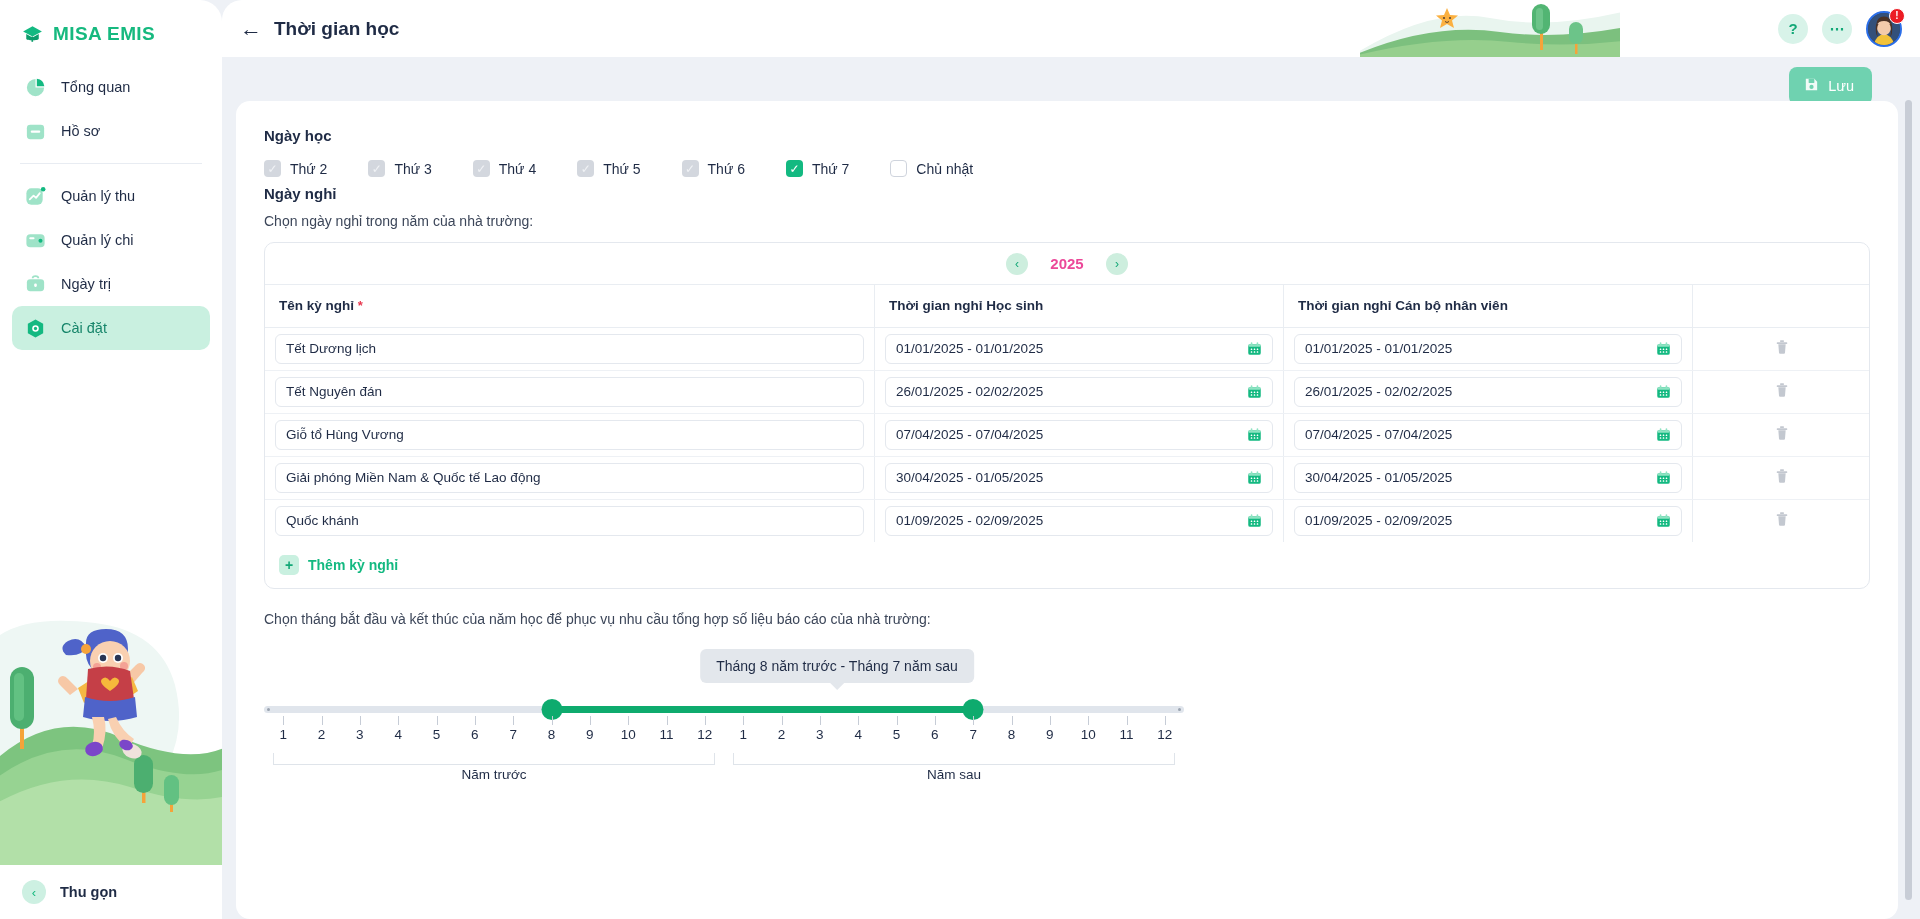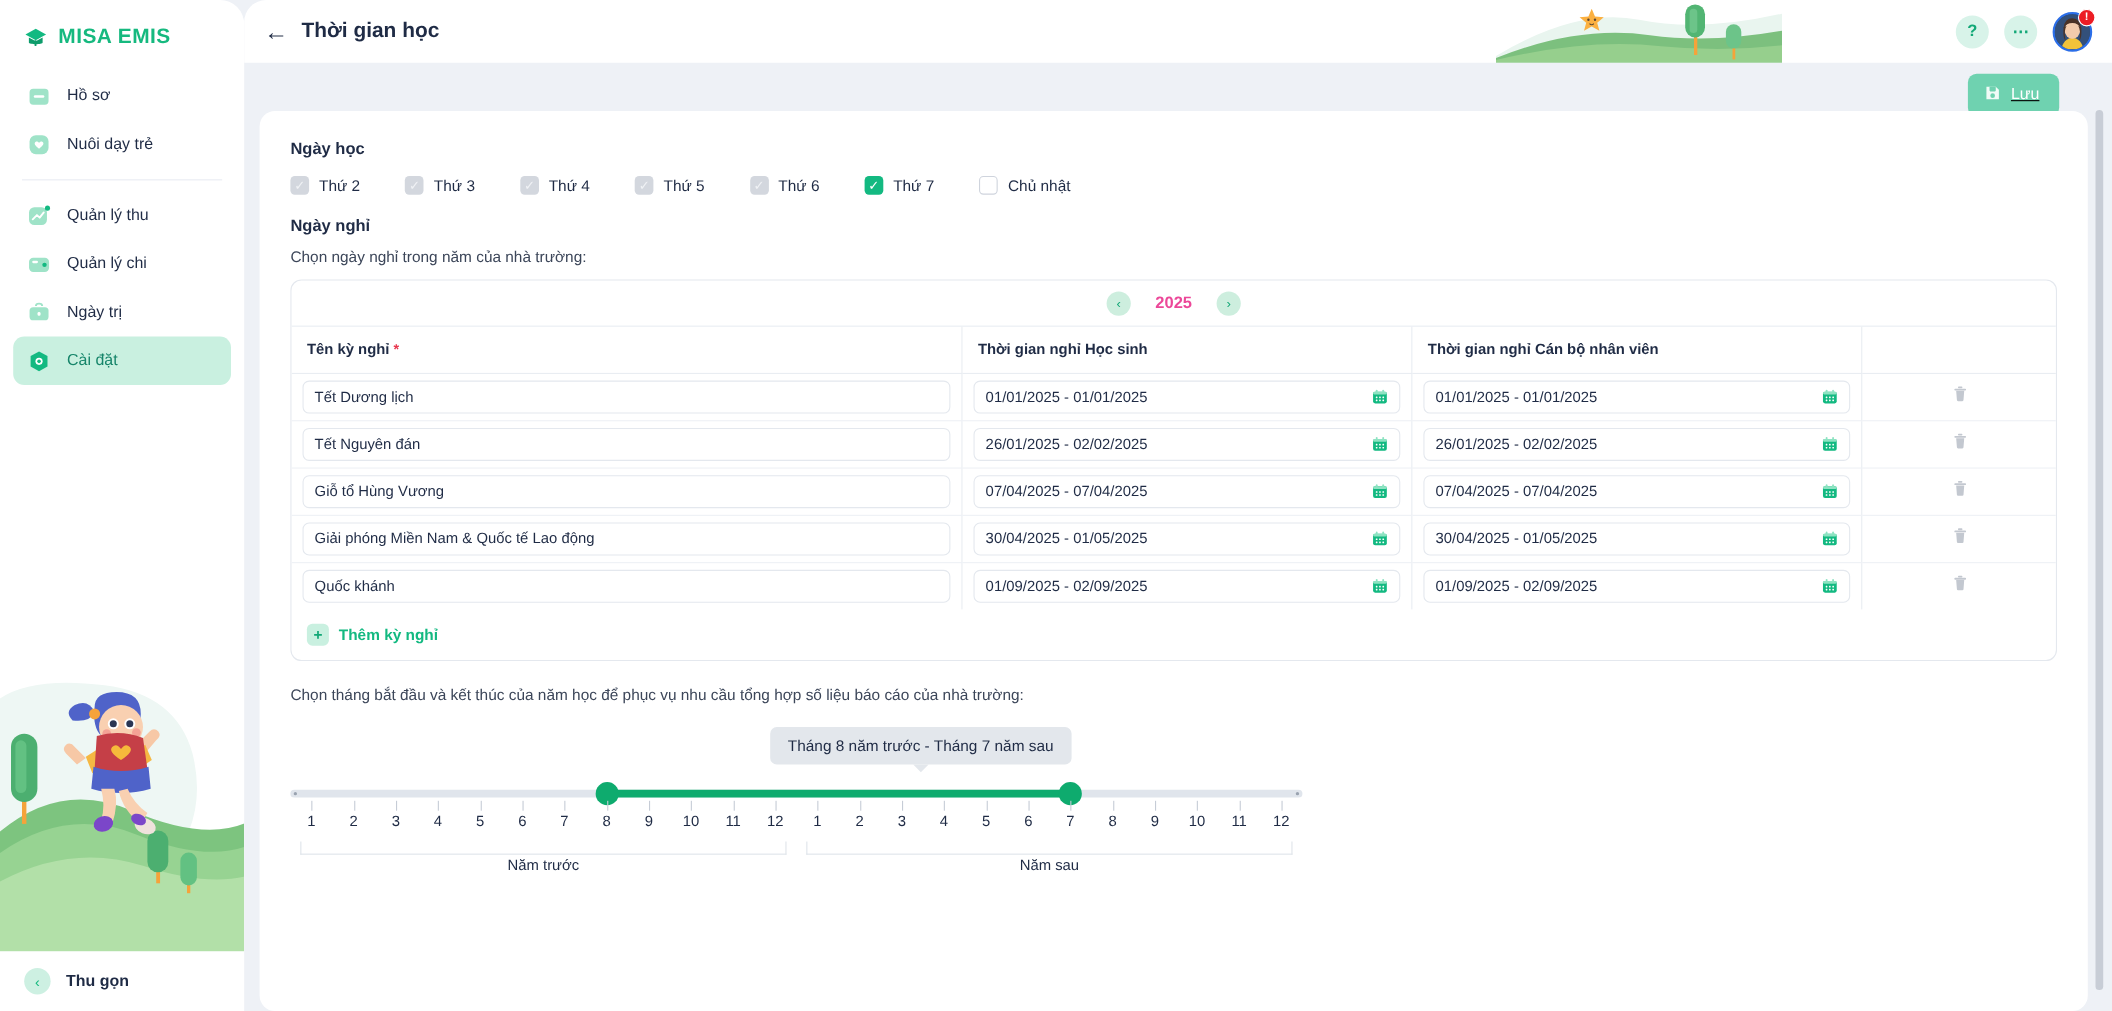--- a/index.html
+++ b/index.html
@@ -89,21 +89,20 @@
 
   
   .content {
     position: absolute; left: 222px; top: 57px; right: 0; bottom: 0;
     background: #eef1f6; padding: 0;
   }
   .savebar {
     position: absolute; left: 0; right: 0; top: 0; height: 58px;
     display: flex; justify-content: flex-end; align-items: center;
     padding-right: 48px;
-    text-decoration: underline;
   }
   .save-btn {
     display: flex; align-items: center; gap: 8px;
     background: #6fd2b0; color: #fff; border: none; border-radius: 8px;
     padding: 9px 18px 9px 14px; font-size: 14.5px; cursor: pointer;
     font-family: "Liberation Sans", sans-serif;
   }
 
   .card {
     position: absolute; left: 14px; right: 22px; top: 44px; bottom: 0;
@@ -242,34 +241,34 @@
         <rect x="11" y="14" width="1.6" height="5" fill="#0d9c6b"></rect>
       </svg>
     </span>
     <span class="brand-text">MISA EMIS</span>
   </div>
 
   <div class="nav">
     <div class="nav-item">
       <span class="icon-sq">
         <svg viewBox="0 0 24 24" width="23" height="23">
+          <path d="M12 3 A9 9 0 1 0 21 12 L12 12 Z" fill="#9fe3c8"></path>
+          <path d="M13.4 2.8 A9 9 0 0 1 21.2 10.6 L13.4 10.6 Z" fill="#13b981"></path>
+        </svg>
+      </span>
+      <span class="lbl">Tổng quan</span>
+    </div>
+    <div class="nav-item">
+      <span class="icon-sq">
+        <svg viewBox="0 0 24 24" width="23" height="23">
           <rect x="3" y="5" width="18" height="15" rx="3.5" fill="#9fe3c8"></rect>
           <rect x="7" y="11" width="10" height="2.4" rx="1.2" fill="#ffffff"></rect>
         </svg>
       </span>
       <span class="lbl">Hồ sơ</span>
-    </div>
-    <div class="nav-item">
-      <span class="icon-sq">
-        <svg viewBox="0 0 24 24" width="23" height="23">
-          <rect x="3" y="3" width="18" height="18" rx="6" fill="#9fe3c8"></rect>
-          <path d="M12 16 C8 13 7 11 8.6 9.6 C9.8 8.6 11.2 9.3 12 10.4 C12.8 9.3 14.2 8.6 15.4 9.6 C17 11 16 13 12 16 Z" fill="#ffffff"></path>
-        </svg>
-      </span>
-      <span class="lbl">Nuôi dạy trẻ</span>
     </div>
 
     <div class="nav-sep"></div>
 
     <div class="nav-item">
       <span class="icon-sq">
         <svg viewBox="0 0 24 24" width="23" height="23">
           <rect x="2.5" y="3.5" width="17" height="17" rx="5" fill="#9fe3c8"></rect>
           <path d="M6 15 L10 11 L12.6 13.4 L16.5 8.5" stroke="#ffffff" stroke-width="1.8" fill="none" stroke-linecap="round" stroke-linejoin="round"></path>
           <circle cx="20" cy="4.4" r="2.4" fill="#13b981"></circle>
@@ -442,21 +441,21 @@
       <label class="day">
         <span class="cb checked">✓</span>
         <span class="lbl">Thứ 7</span>
       </label>
       <label class="day">
         <span class="cb empty"></span>
         <span class="lbl">Chủ nhật</span>
       </label>
     </div>
 
-    <div class="sec-title" style="margin-top:20px">Ngày nghỉ</div>
+    <div class="sec-title" style="margin-top:8px">Ngày nghỉ</div>
     <div class="sec-desc">Chọn ngày nghỉ trong năm của nhà trường:</div>
 
     <div class="holiday-box">
       <div class="year-bar">
         <span class="yr-btn">‹</span>
         <span class="yr-val">2025</span>
         <span class="yr-btn">›</span>
       </div>
 
       <table class="htbl">

